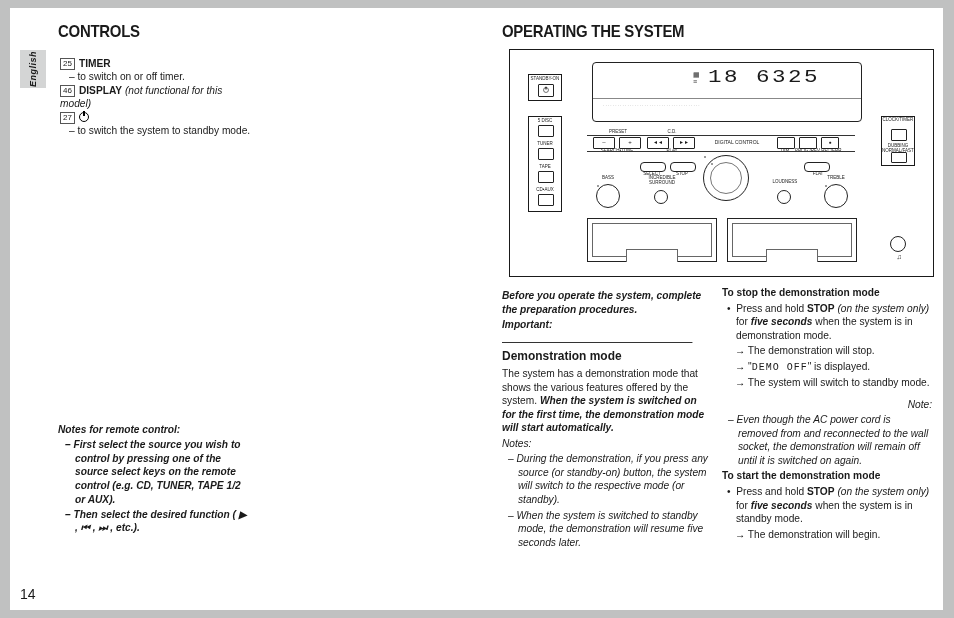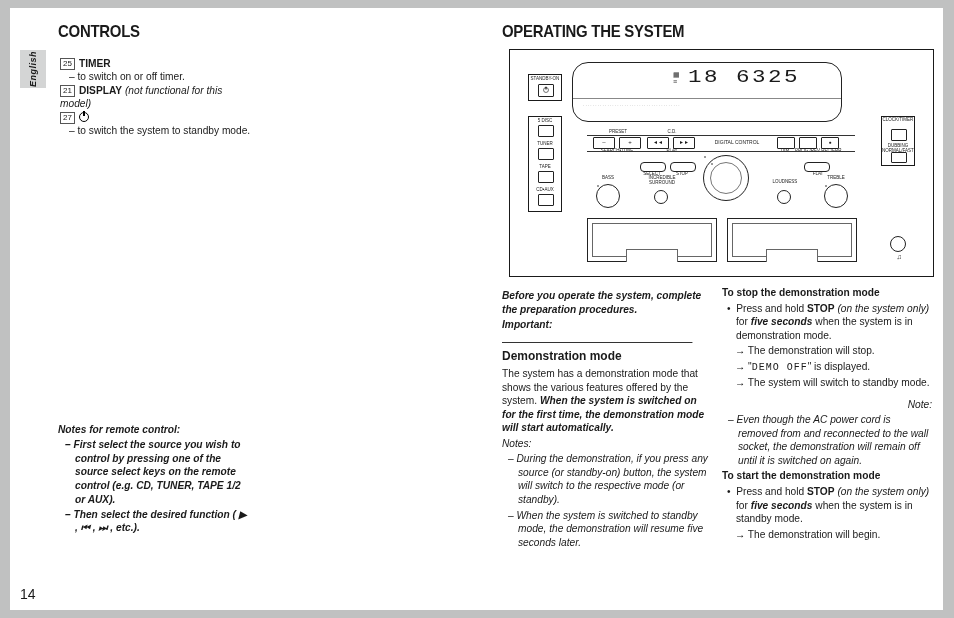--- a/index.html
+++ b/index.html
@@ -240,26 +240,26 @@
     background: #fff;
   }
   .jog::after {
     content:"";
     position:absolute;
     border: 0.6px solid #555;
     border-radius:50%;
   }
   .lcd {
     position: absolute;
-    left: 62px;
+    left: 82px;
     top: 12px;
     width: 268px;
     height: 58px;
     border: 0.8px solid #222;
-    border-radius: 16px;
+    border-radius: 4px;
     background: #fff;
     overflow: hidden;
   }
   .lcd-top {
     height: 35px;
     border-bottom: 0.6px solid #888;
     position: relative;
   }
   .lcd-digits {
     position: absolute;
@@ -318,21 +318,21 @@
   <div class="col-left">
     <h2 class="h-controls">CONTROLS</h2>
     <div class="item-list">
 
       <div class="item-row">
         <span class="num-box">25</span><span class="item-title">TIMER</span>
       </div>
       <div class="indent-dash">– to switch on or off timer.</div>
 
       <div class="item-row">
-        <span class="num-box">21</span><span class="item-title">DISPLAY</span><span style="font-style:italic;"> (not functional for this model)</span>
+        <span class="num-box">46</span><span class="item-title">DISPLAY</span><span style="font-style:italic;"> (not functional for this model)</span>
       </div>
 
       <div class="item-row">
         <span class="num-box">27</span><span class="powericon"></span>
       </div>
       <div class="indent-dash">– to switch the system to standby mode.</div>
     </div>
   </div>
 
   <div class="notes-block">

